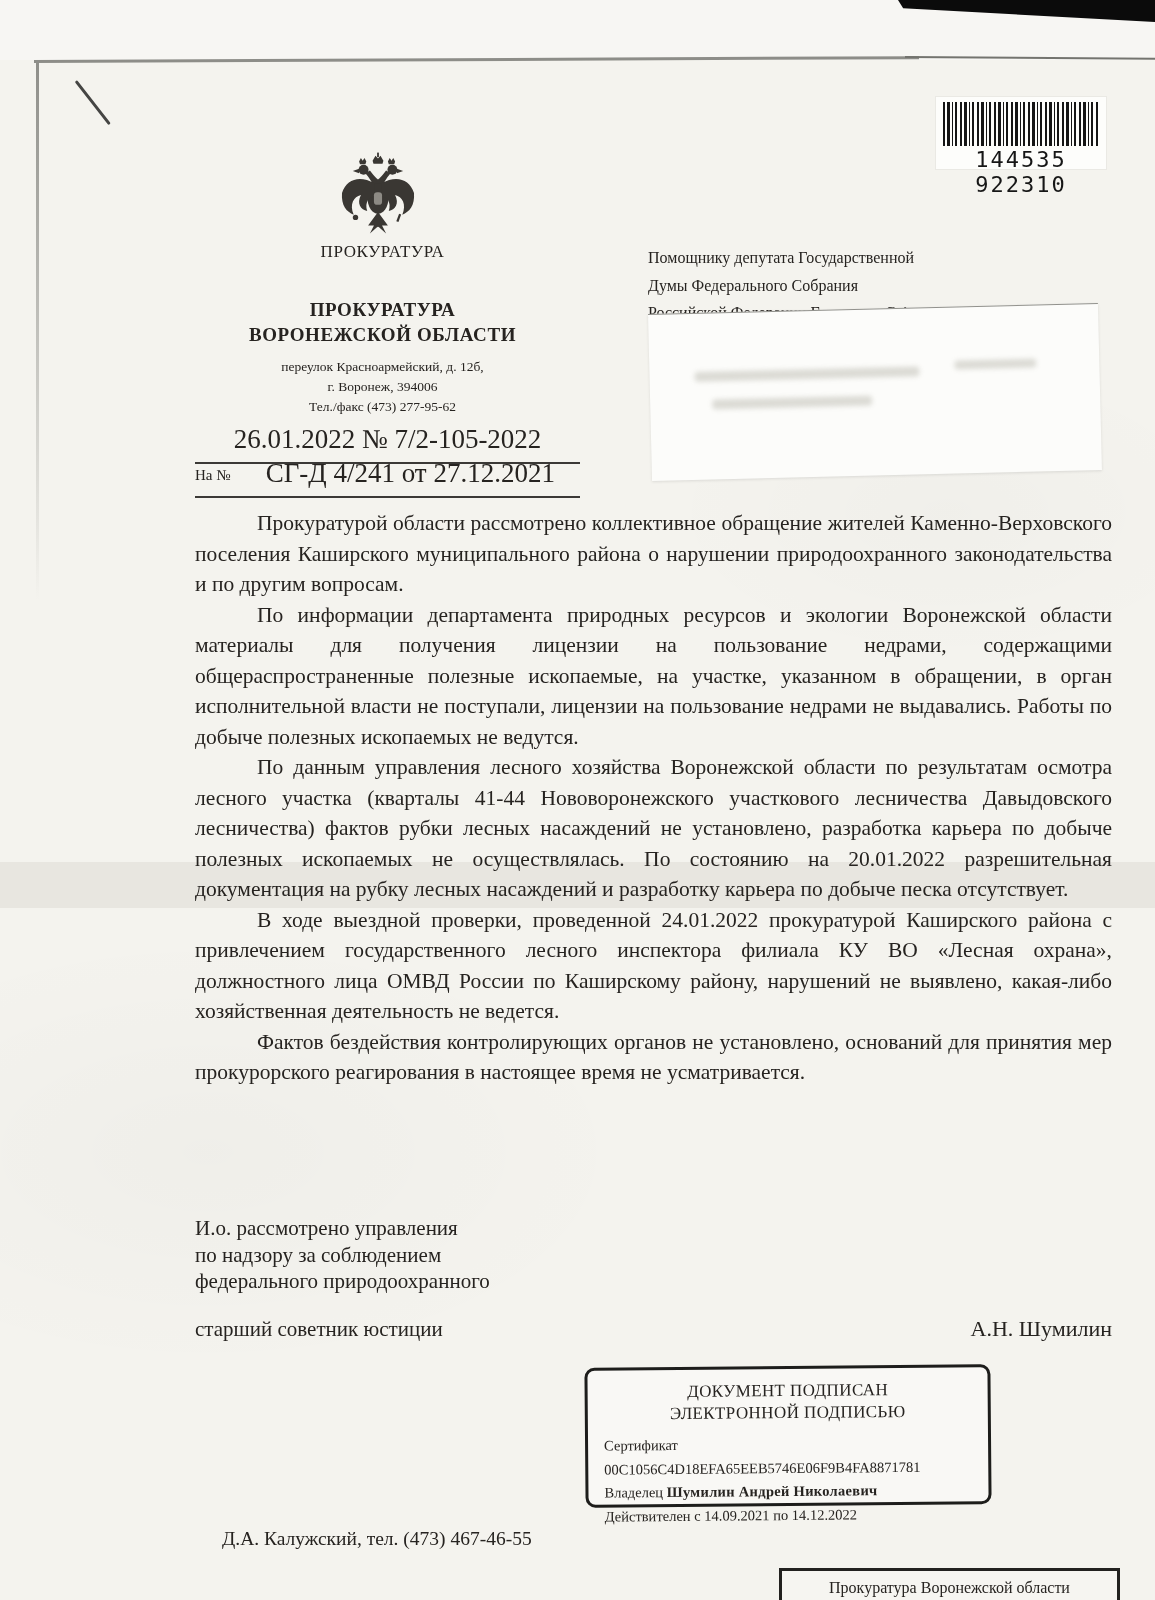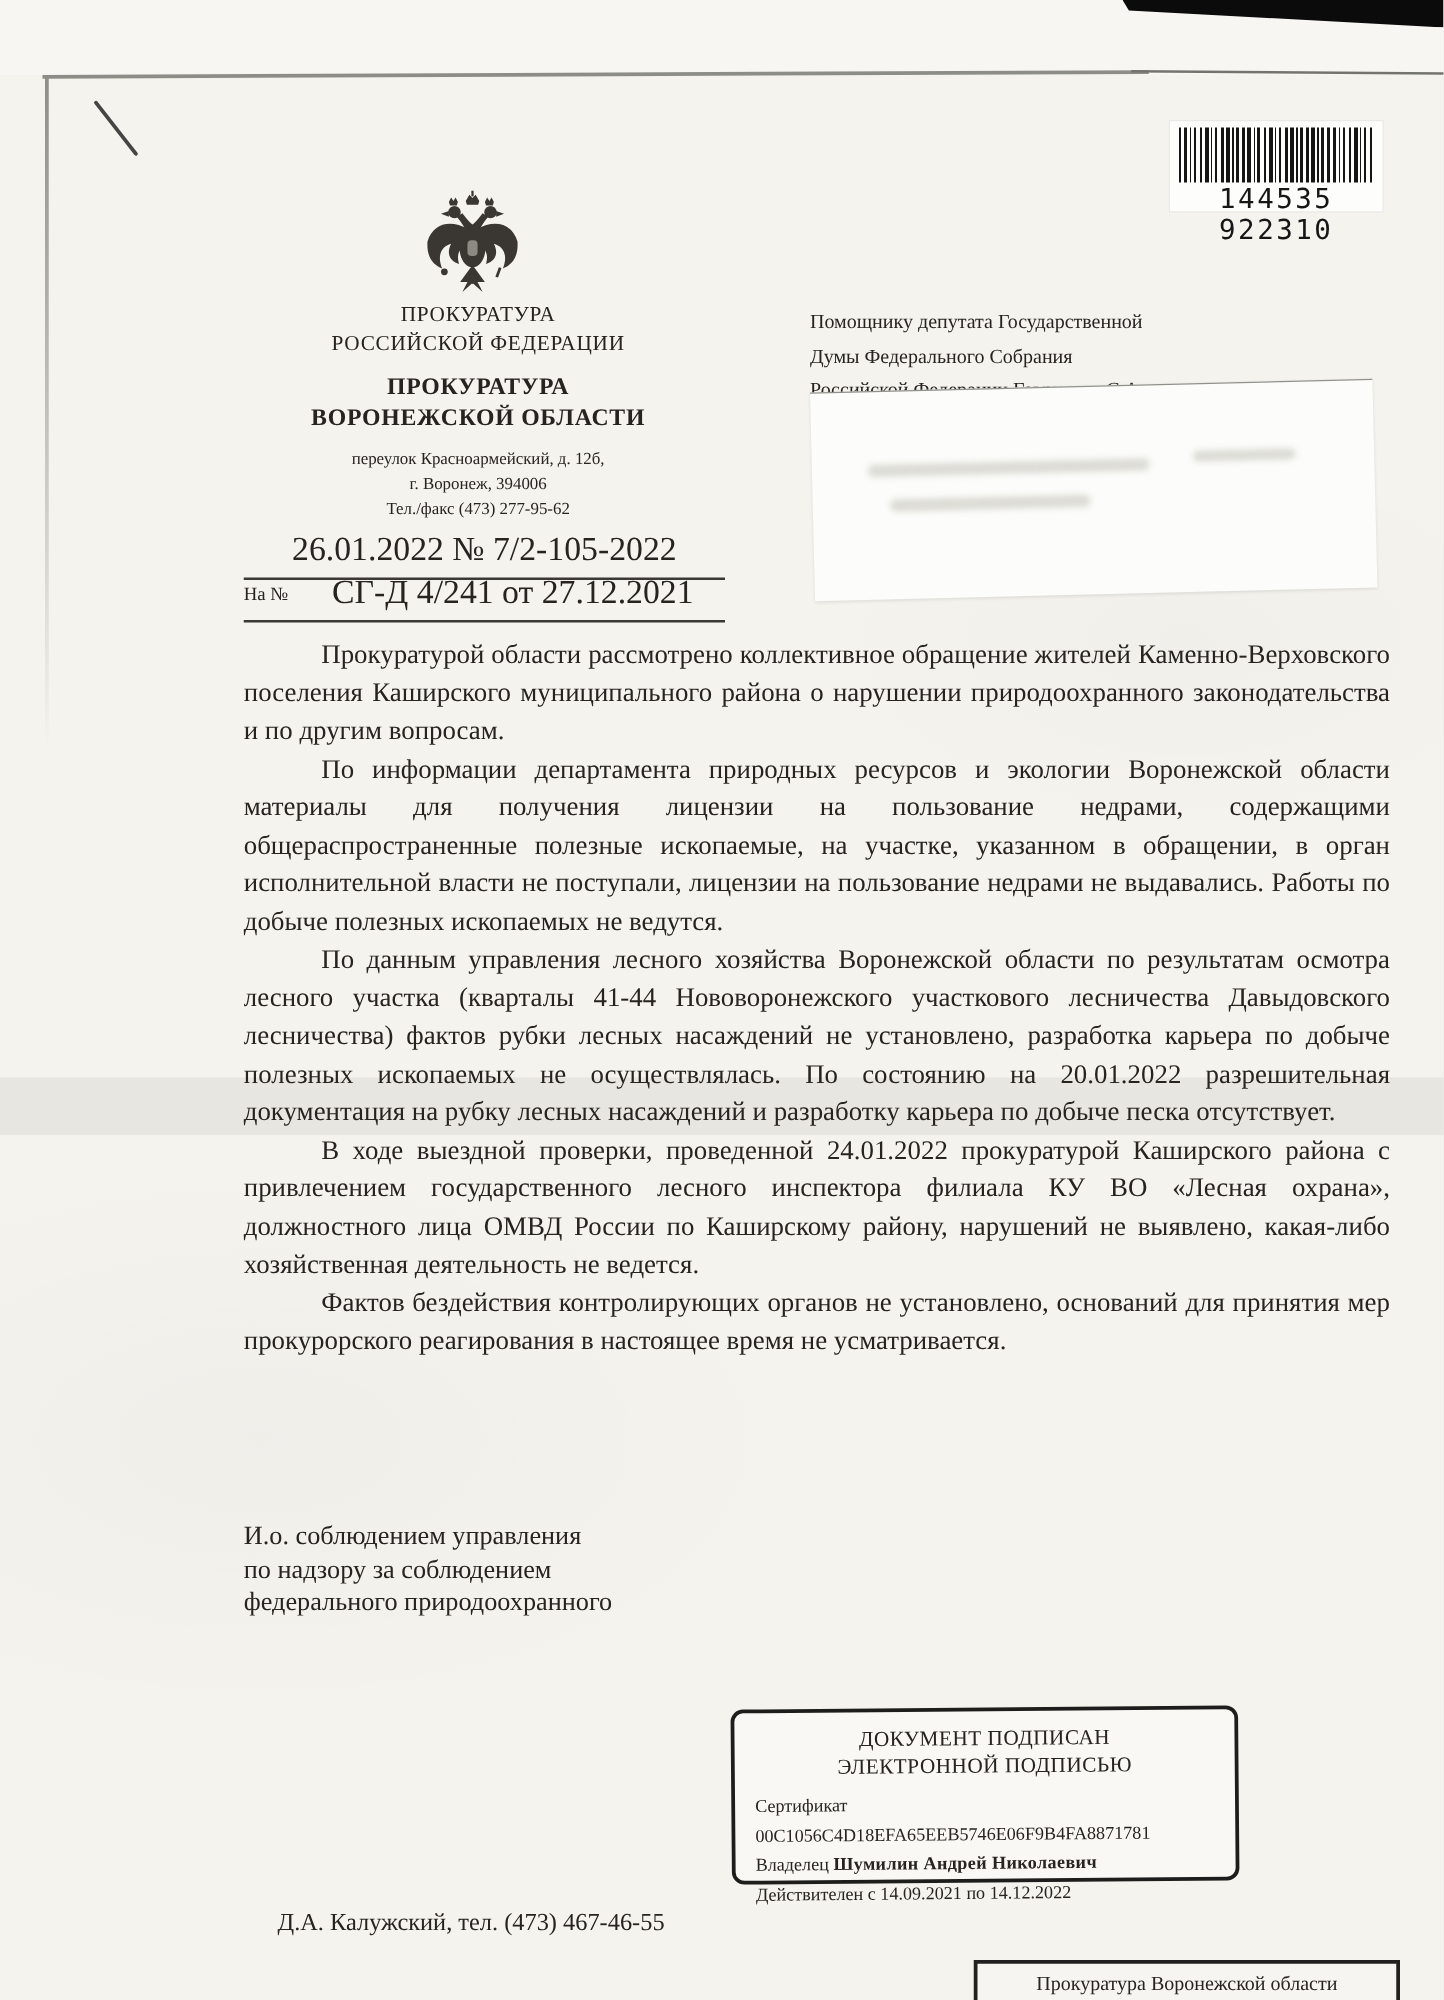--- a/index.html
+++ b/index.html
@@ -114,21 +114,20 @@
       <path d="M54 36 C70 27 85 31 90 47 C91 61 85 68 77 71 C82 59 77 51 69 49 C74 59 69 65 62 67 C65 57 60 51 54 51 Z"></path>
       <path d="M50 68 l-11 15 h6.5 l-4.5 9 8.5 -7.5 0.5 0.5 0.5 -0.5 8.5 7.5 -4.5 -9 h6.5 z"></path>
       <circle cx="25" cy="74" r="3"></circle>
       <rect x="72" y="70" width="2.5" height="9" transform="rotate(20 73 74)"></rect>
     </g>
     <rect x="45.5" y="46" width="9" height="14" rx="3.5" fill="#8d8a84"></rect>
   </svg>
 
   <div class="lh lh-parent">
     <div>ПРОКУРАТУРА</div>
-    <div>РОССИЙСКОЙ ФЕДЕРАЦИИ</div>
   </div>
   <div class="lh lh-org">
     <div>ПРОКУРАТУРА</div>
     <div>ВОРОНЕЖСКОЙ ОБЛАСТИ</div>
   </div>
   <div class="lh lh-addr">
     <div>переулок Красноармейский, д. 12б,</div>
     <div>г. Воронеж, 394006</div>
     <div>Тел./факс (473) 277-95-62</div>
   </div>
@@ -155,23 +154,27 @@
 
   <div class="body-text">
     <p>Прокуратурой области рассмотрено коллективное обращение жителей Каменно-Верховского поселения Каширского муниципального района о нарушении природоохранного законодательства и по другим вопросам.</p>
     <p>По информации департамента природных ресурсов и экологии Воронежской области материалы для получения лицензии на пользование недрами, содержащими общераспространенные полезные ископаемые, на участке, указанном в обращении, в орган исполнительной власти не поступали, лицензии на пользование недрами не выдавались. Работы по добыче полезных ископаемых не ведутся.</p>
     <p>По данным управления лесного хозяйства Воронежской области по результатам осмотра лесного участка (кварталы 41-44 Нововоронежского участкового лесничества Давыдовского лесничества) фактов рубки лесных насаждений не установлено, разработка карьера по добыче полезных ископаемых не осуществлялась. По состоянию на 20.01.2022 разрешительная документация на рубку лесных насаждений и разработку карьера по добыче песка отсутствует.</p>
     <p>В ходе выездной проверки, проведенной 24.01.2022 прокуратурой Каширского района с привлечением государственного лесного инспектора филиала КУ ВО «Лесная охрана», должностного лица ОМВД России по Каширскому району, нарушений не выявлено, какая-либо хозяйственная деятельность не ведется.</p>
     <p>Фактов бездействия контролирующих органов не установлено, оснований для принятия мер прокурорского реагирования в настоящее время не усматривается.</p>
   </div>
 
   <div class="sig-position">
-    <div>И.о. соблюдением управления</div>
+    <div>И.о. рассмотрено управления</div>
     <div>по надзору за соблюдением</div>
     <div>федерального природоохранного</div>
+  </div>
+  <div class="sig-row">
+    <span class="sig-rank">старший советник юстиции</span>
+    <span class="sig-name">А.Н. Шумилин</span>
   </div>
 
   <div class="esign">
     <div class="esign-title">
       <div>ДОКУМЕНТ ПОДПИСАН</div>
       <div>ЭЛЕКТРОННОЙ ПОДПИСЬЮ</div>
     </div>
     <div class="esign-lines">
       <div><span>Сертификат</span> <span>00C1056C4D18EFA65EEB5746E06F9B4FA8871781</span></div>
       <div><span>Владелец</span> <b>Шумилин Андрей Николаевич</b></div>

